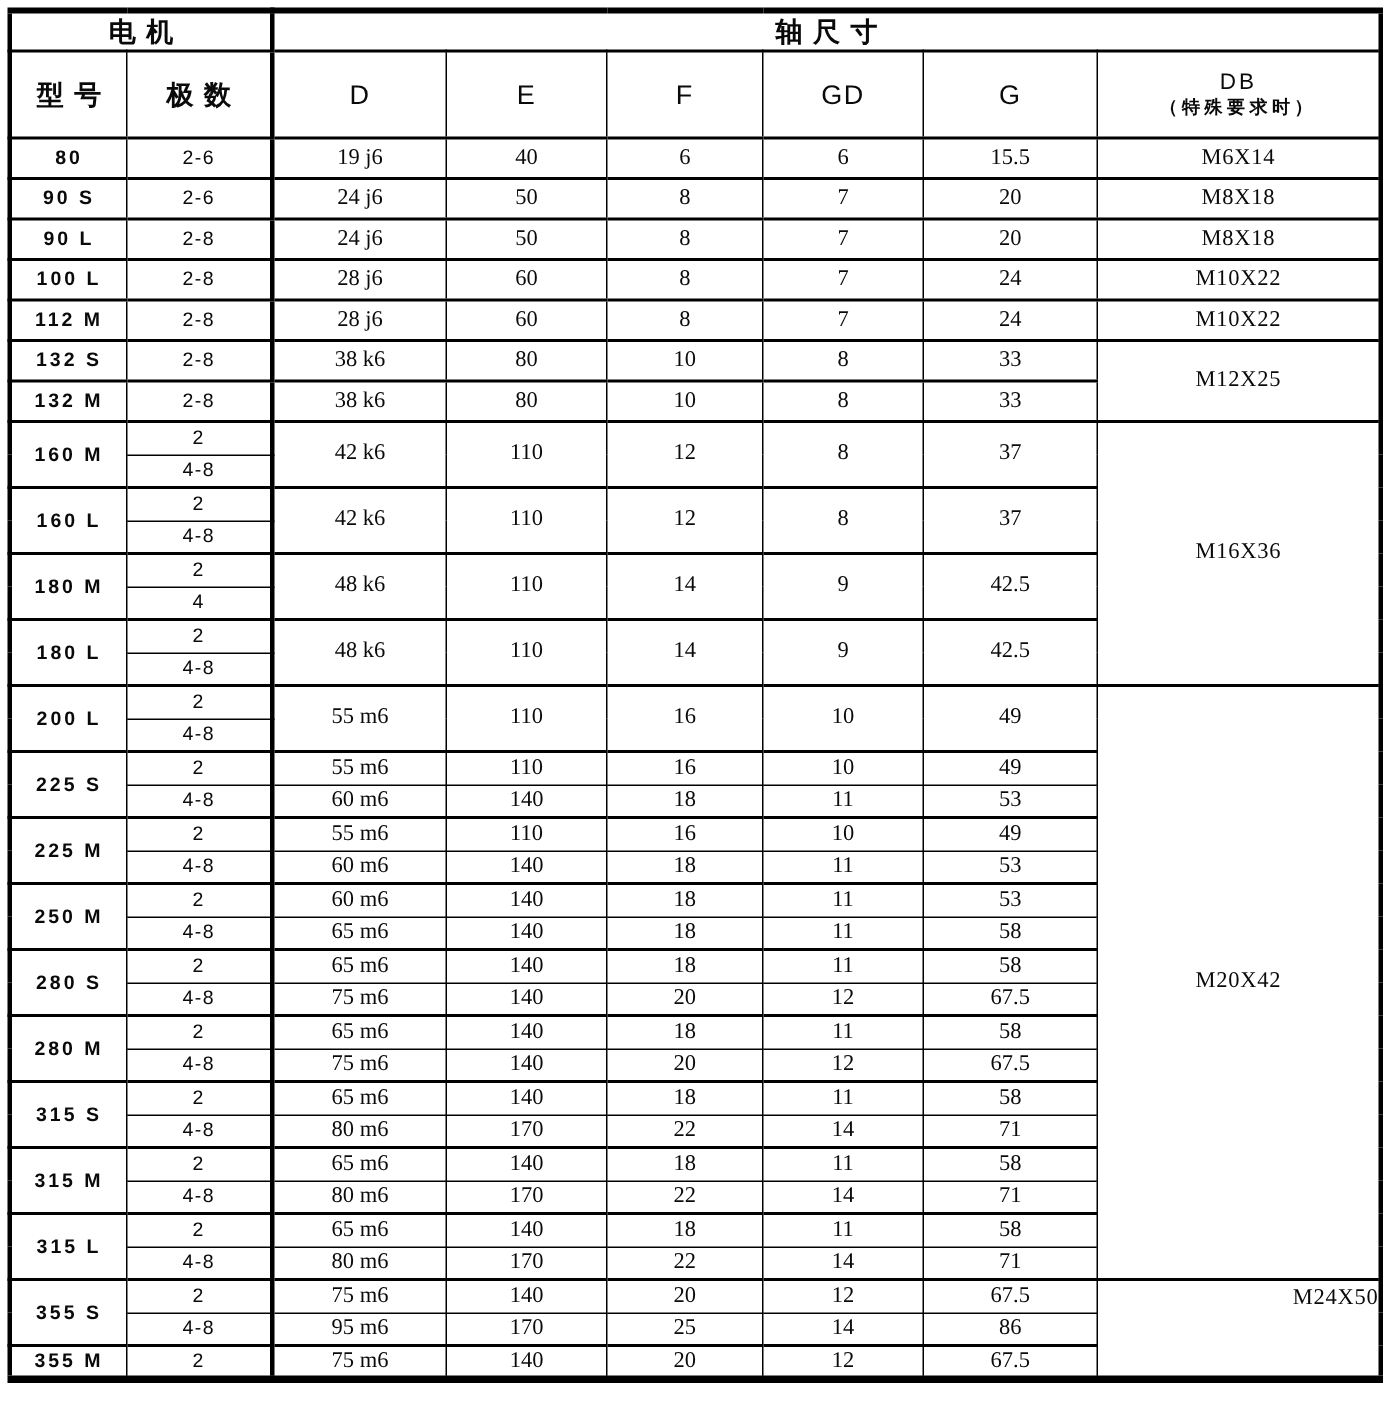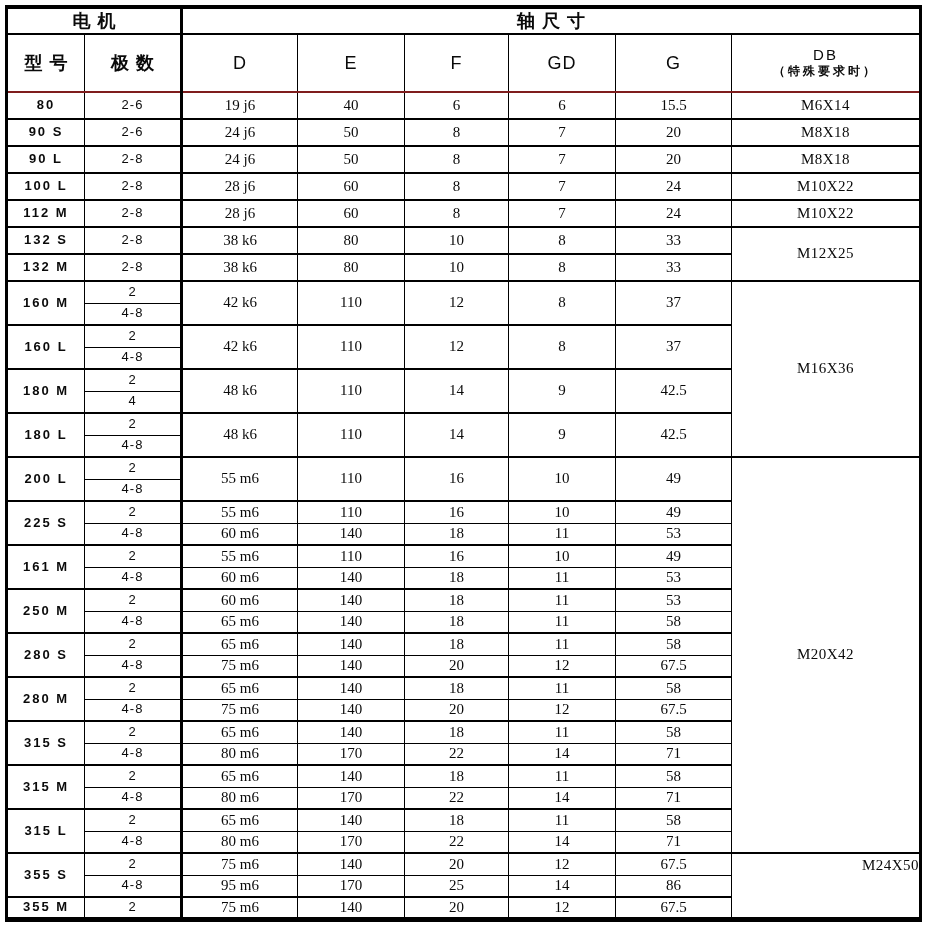--- a/index.html
+++ b/index.html
@@ -3,21 +3,21 @@
 <meta charset="utf-8">
 <style>
   html,body{margin:0;padding:0;background:#ffffff;}
   body{width:926px;height:934px;overflow:hidden;font-family:"Liberation Sans",sans-serif;color:#000;}
   table{border-collapse:collapse;table-layout:fixed;width:914px;height:756px;margin:5px;
         border:3px solid #000;border-top-width:4px;border-bottom-width:5px;}
   td{border:1px solid #000;text-align:center;vertical-align:middle;padding:0;overflow:hidden;
      color:#0a0a0a;line-height:1.15;}
   
   tr.hrow1 td{height:24px;border-bottom:2px solid #000;}
-  tr.hrow2 td{height:56px;border-bottom:2px solid #7f1d1d;}
+  tr.hrow2 td{height:56px;border-bottom:2px solid #000000;}
   .hcn{font-weight:bold;font-size:18px;letter-spacing:7px;text-indent:7px;font-family:"Liberation Sans",sans-serif;}
   .hlat{font-size:18px;font-weight:normal;letter-spacing:1px;font-family:"Liberation Sans",sans-serif;}
   .hdb1{font-size:15px;letter-spacing:2px;font-family:"Liberation Sans",sans-serif;}
   .hdb2{font-size:12px;font-weight:bold;letter-spacing:3px;margin-top:3px;font-family:Liberation Mono, monospace;}
   
   tr.rh-s{height:27px;border-radius:13px;}
   tr.rh-u{height:22px;}
   tr.grp > td{border-top:2px solid #000;}
   .model{font-weight:bold;font-size:13px;letter-spacing:2px;font-family:"Liberation Sans",sans-serif;}
   .poles{font-weight:normal;font-size:13px;letter-spacing:1px;font-family:"Liberation Sans",sans-serif;}
@@ -200,21 +200,21 @@
       </tr>
       <tr class="rh-u">
         <td class="poles">4-8</td>
         <td class="dim thickL">60 m6</td>
         <td class="dim">140</td>
         <td class="dim">18</td>
         <td class="dim">11</td>
         <td class="dim">53</td>
       </tr>
       <tr class="rh-u grp">
-        <td class="model" rowspan="2">161 M</td>
+        <td class="model" rowspan="2">225 M</td>
         <td class="poles">2</td>
         <td class="dim thickL">55 m6</td>
         <td class="dim">110</td>
         <td class="dim">16</td>
         <td class="dim">10</td>
         <td class="dim">49</td>
       </tr>
       <tr class="rh-u">
         <td class="poles">4-8</td>
         <td class="dim thickL">60 m6</td>

